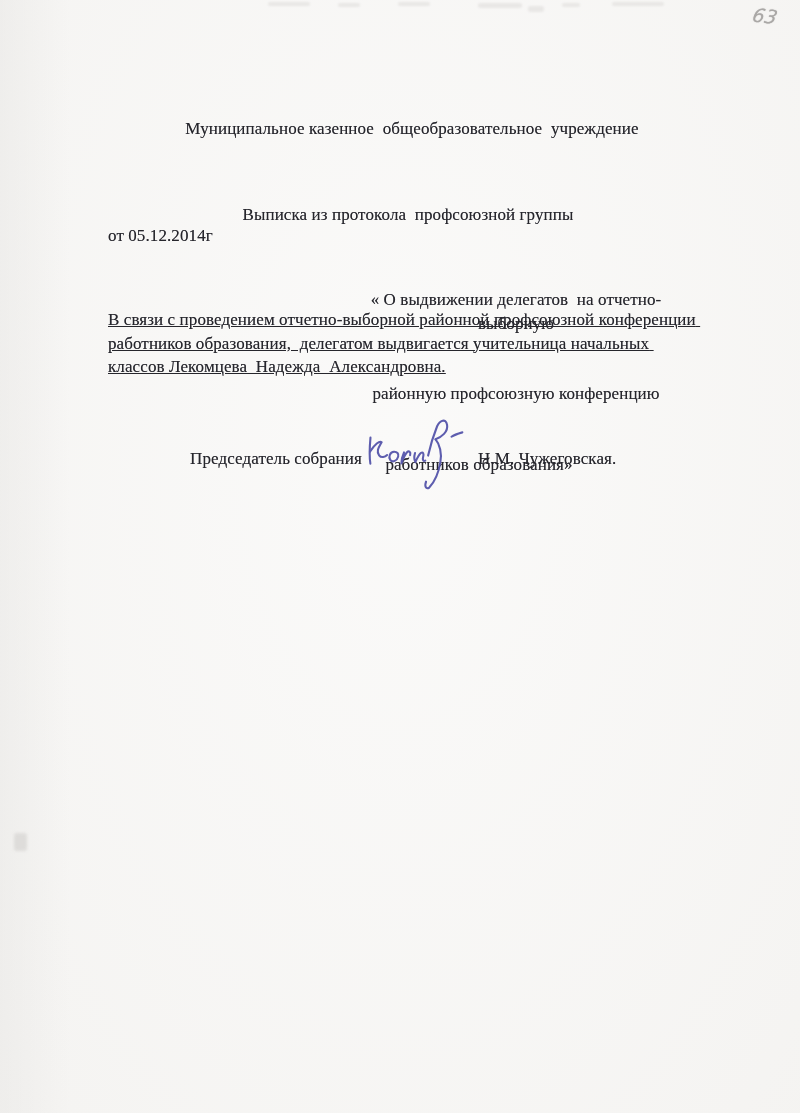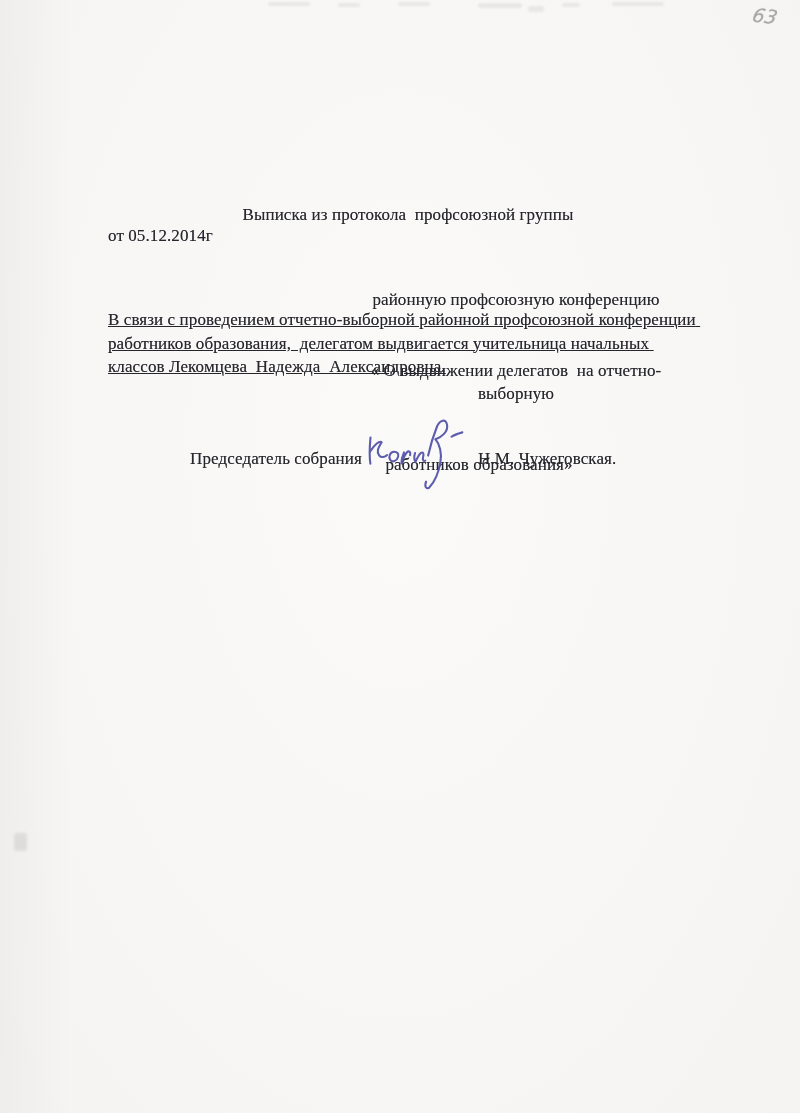--- a/index.html
+++ b/index.html
@@ -87,29 +87,30 @@
 <div class="smudge" style="top:3px; left:478px; width:44px; height:5px;"></div>
 <div class="smudge" style="top:6px; left:528px; width:16px; height:6px;"></div>
 <div class="smudge" style="top:3px; left:562px; width:18px; height:4px;"></div>
 <div class="smudge" style="top:2px; left:612px; width:52px; height:4px;"></div>
 
 <div class="edge-mark"></div>
 
 <div class="page-number">63</div>
 
 <div class="t header-block">
+  <div>Муниципальное казенное  общеобразовательное  учреждение</div>
 </div>
 
 <div class="t doc-title">Выписка из протокола  профсоюзной группы</div>
 
 <div class="t date-line">от 05.12.2014г</div>
 
 <div class="t subject-block">
+  <div>« О выдвижении делегатов  на отчетно-выборную</div>
   <div>районную профсоюзную конференцию</div>
-  <div>« О выдвижении делегатов  на отчетно-выборную</div>
   <div class="subject-line3">работников образования»</div>
 </div>
 
 <div class="t body-par">В связи с проведением отчетно-выборной районной профсоюзной конференции работников образования,  делегатом выдвигается учительница начальных классов Лекомцева  Надежда  Александровна.</div>
 
 <div class="t sig-role">Председатель собрания</div>
 
 <svg class="signature-svg" viewBox="0 0 104 84">
   <g fill="none" stroke="#5050a8" stroke-width="2.1" stroke-linecap="round" stroke-linejoin="round" opacity="0.92">
 

